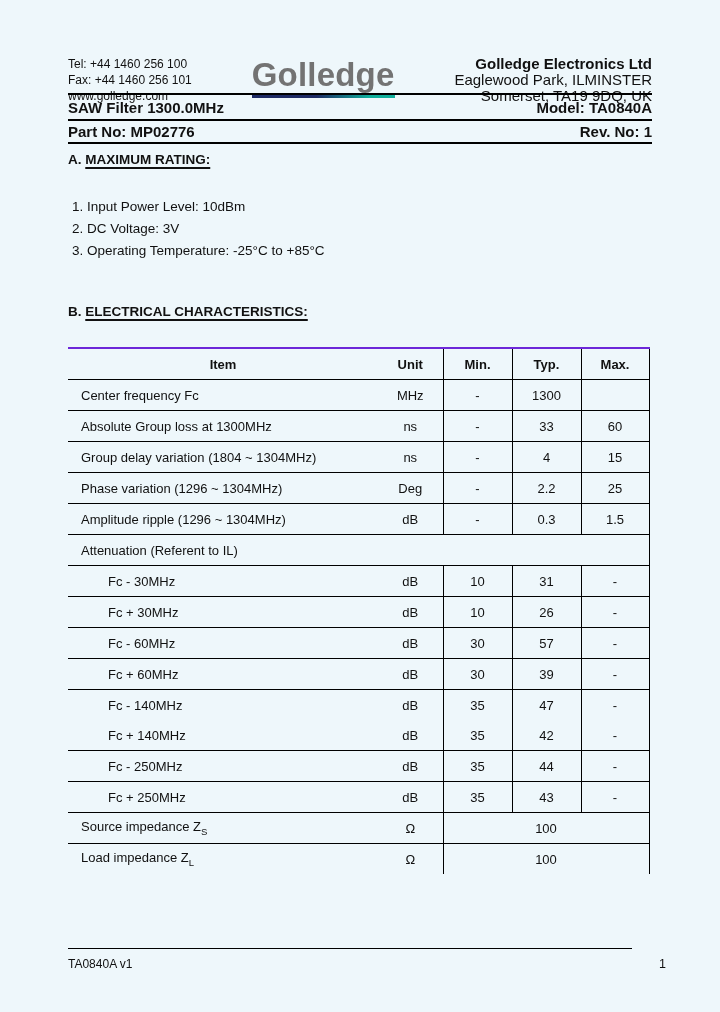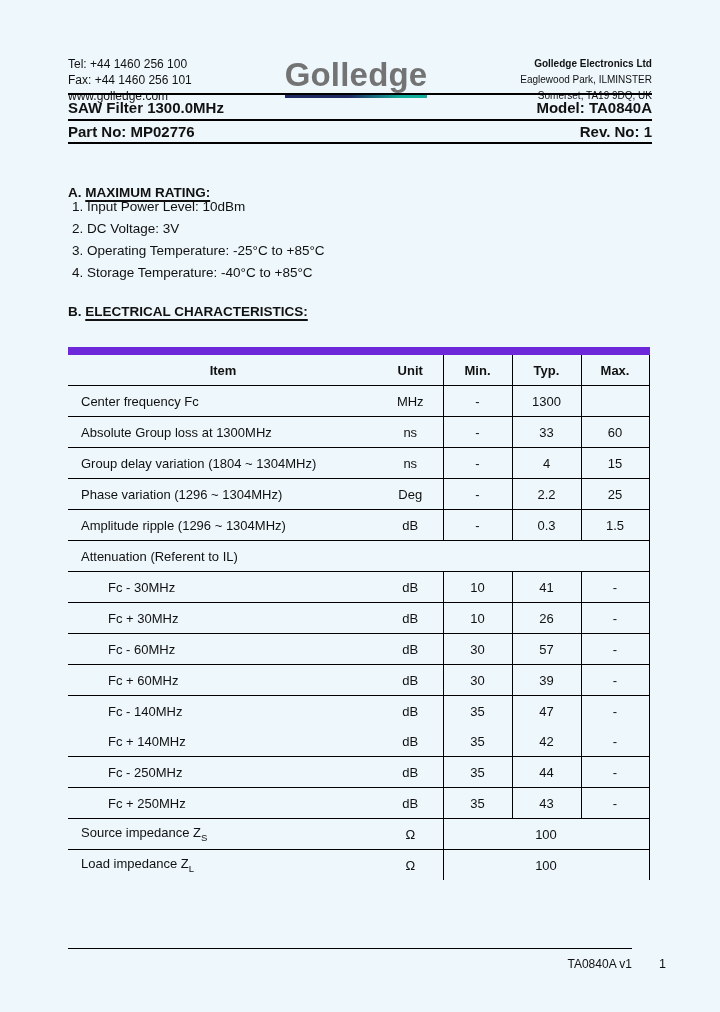--- a/index.html
+++ b/index.html
@@ -8,60 +8,60 @@
     background:#eef7fb;
     font-family:"Liberation Sans","DejaVu Sans",sans-serif;
     color:#111;
     -webkit-font-smoothing:antialiased;
   }
   .abs{position:absolute;}
 
   
   .header{top:28px;left:68px;width:584px;display:flex;justify-content:space-between;margin-top:22px;}
   .contact{font-size:12px;line-height:16px;padding-top:6px;}
-  .address{font-size:10px;line-height:16px;padding-top:6px;text-align:right;}
+  .address{font-size:15px;line-height:16px;padding-top:6px;text-align:right;}
   .address .company{font-weight:bold;}
   .logo{ text-align:center;padding-top:7px;}
   .logo-text{font-size:33px;font-weight:bold;letter-spacing:0.2px;line-height:36px;}
   .logo-underline{height:4px;width:100%;margin-top:1px;}
 
   
   .titlebar{top:93px;left:68px;width:584px;border-top:2px solid #000;}
   .t-row{display:flex;justify-content:space-between;align-items:center;
          font-weight:bold;font-size:15px;border-bottom:2px solid #000;}
   .t-row.r1{height:24px;gap:19px;}
   .t-row.r2{height:21px;}
 
   
   .sec-head{font-size:13.5px;font-weight:bold;}
   .sec-head .sec-title{text-decoration:underline;text-decoration-thickness:1.5px;text-underline-offset:3px;}
-  .sec-a{top:152px;left:68px;margin-top:33px;}
+  .sec-a{top:152px;left:68px;}
   .maxlist{top:196px;left:72px;font-size:13.5px;line-height:22px;}
   .sec-b{top:304px;left:68px;}
 
   
   .tblwrap{top:347px;left:68px;}
-  table{border-collapse:collapse;table-layout:fixed;width:581px;border-top:8px solid #6d28d9;}
+  table{border-collapse:collapse;table-layout:fixed;width:581px;border-top:2px solid #6d28d9;}
   th,td{height:30px;padding:0;font-size:13px;vertical-align:middle;
         border-bottom:1.5px solid #000;background:transparent;}
   th{font-weight:bold;text-align:center;}
   td{font-weight:normal;}
   .c-item{text-align:left;padding-left:13px;}
   .c-item.indent{padding-left:40px;}
   .c-unit{text-align:center;}
   .c-center{text-align:center;}
   .bl{border-left:1.5px solid #000;}
   .br{border-right:1.5px solid #000;}
   tr.no-bb > th, tr.no-bb > td{border-bottom:none;}
   tbody tr:last-child td{border-bottom:none;}
   sub{font-size:9.5px;}
 
   
   .footer-line{top:948px;left:68px;width:564px;border-top:1.5px solid #000;}
-  .footer-doc{top:957px;left:68px;width:564px;text-align:right;font-size:12px;}
+  .footer-doc{top:957px;left:68px;width:564px;text-align:left;font-size:12px;}
   .footer-page{top:957px;left:659px;font-size:12.5px;}
 </style>
 </head>
 <body style="background: rgb(238, 247, 251);">
 
 <div class="abs header">
   <div class="contact">
     <div>Tel: +44 1460 256 100</div>
     <div>Fax: +44 1460 256 101</div>
     <div>www.golledge.com</div>
@@ -89,21 +89,20 @@
 </div>
 
 <div class="abs sec-a sec-head">
   <span>A.</span>
   <span class="sec-title">MAXIMUM RATING:</span>
 </div>
 <div class="abs maxlist">
   <div>1. Input Power Level: 10dBm</div>
   <div>2. DC Voltage: 3V</div>
   <div>3. Operating Temperature: -25°C to +85°C</div>
-  <div>4. Storage Temperature: -40°C to +85°C</div>
 </div>
 
 <div class="abs sec-b sec-head">
   <span>B.</span>
   <span class="sec-title">ELECTRICAL CHARACTERISTICS:</span>
 </div>
 
 <div class="abs tblwrap">
   <table>
     <colgroup>
@@ -158,21 +157,21 @@
           <td class="c-center bl">0.3</td>
           <td class="c-center bl br">1.5</td>
         </tr>
         <tr>
           <td class="c-item br" colspan="5">Attenuation (Referent to IL)</td>
         </tr>
         <tr>
           <td class="c-item indent">Fc - 30MHz</td>
           <td class="c-unit">dB</td>
           <td class="c-center bl">10</td>
-          <td class="c-center bl">41</td>
+          <td class="c-center bl">31</td>
           <td class="c-center bl br">-</td>
         </tr>
         <tr>
           <td class="c-item indent">Fc + 30MHz</td>
           <td class="c-unit">dB</td>
           <td class="c-center bl">10</td>
           <td class="c-center bl">26</td>
           <td class="c-center bl br">-</td>
         </tr>
         <tr>

